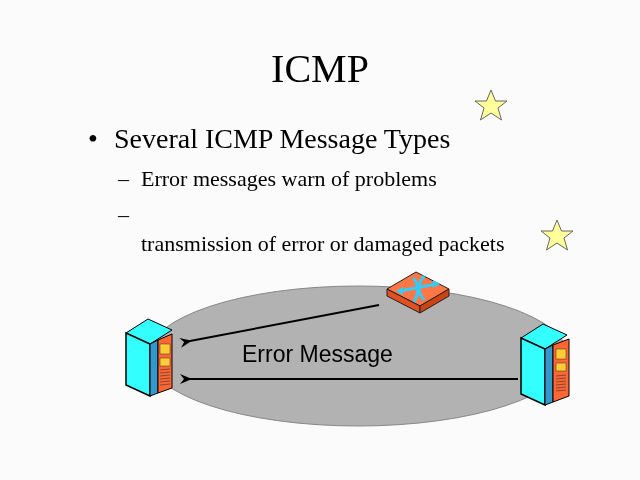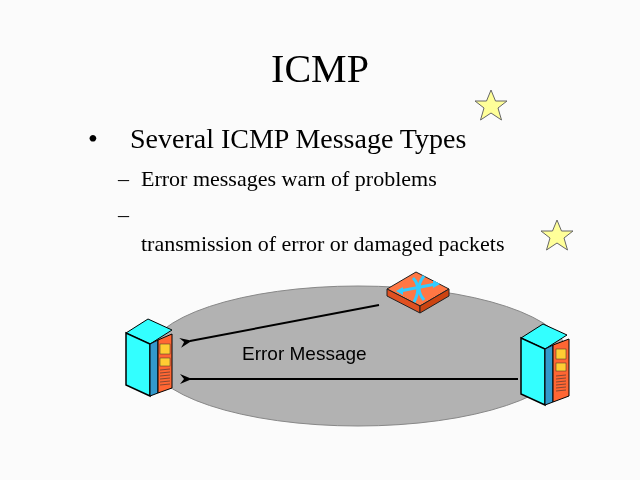--- a/index.html
+++ b/index.html
@@ -10,30 +10,30 @@
     }
     .slide { position: absolute; left: 0; top: 0; width: 640px; height: 480px; }
     .title {
       position: absolute; left: 0; top: 44px; width: 640px;
       text-align: center; font-size: 40px; line-height: 50px;
       font-family: "Liberation Serif", serif;
     }
     .bullets { position: absolute; left: 88px; top: 122px; width: 480px; }
     .b1 { position: absolute; left: 0; top: 0; font-size: 28px; line-height: 34px; white-space: nowrap; }
     .b1 .dot { position: absolute; left: 0; top: 0; }
-    .b1 .txt { position: absolute; left: 26px; top: 0; margin-left: 16px; }
+    .b1 .txt { position: absolute; left: 26px; top: 0; }
     .b2 { position: absolute; left: 30px; font-size: 22px; line-height: 29px; white-space: nowrap; }
     .b2 .dash { position: absolute; left: 0; top: 0; }
     .b2 .txt { position: absolute; left: 23px; top: 0; text-align: right; }
     .b2a { top: 42px; }
     .b2b { top: 78px; }
     svg.diagram { position: absolute; left: 0; top: 0; }
     .err-label {
       position: absolute; left: 242px; top: 342px;
-      font-family: "Liberation Sans", sans-serif; font-size: 19px; line-height: 24px;
+      font-family: "Liberation Sans", sans-serif; font-size: 23px; line-height: 24px;
       white-space: nowrap;
     }
   </style>
 </head>
 <body>
 
 <div class="slide">
 
   <div class="title">ICMP</div>
 

